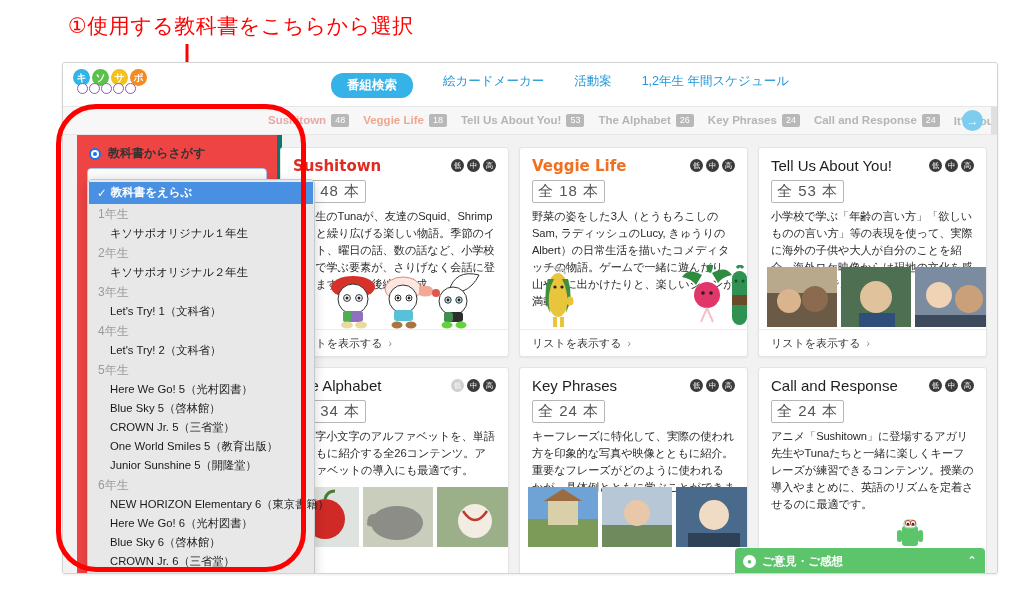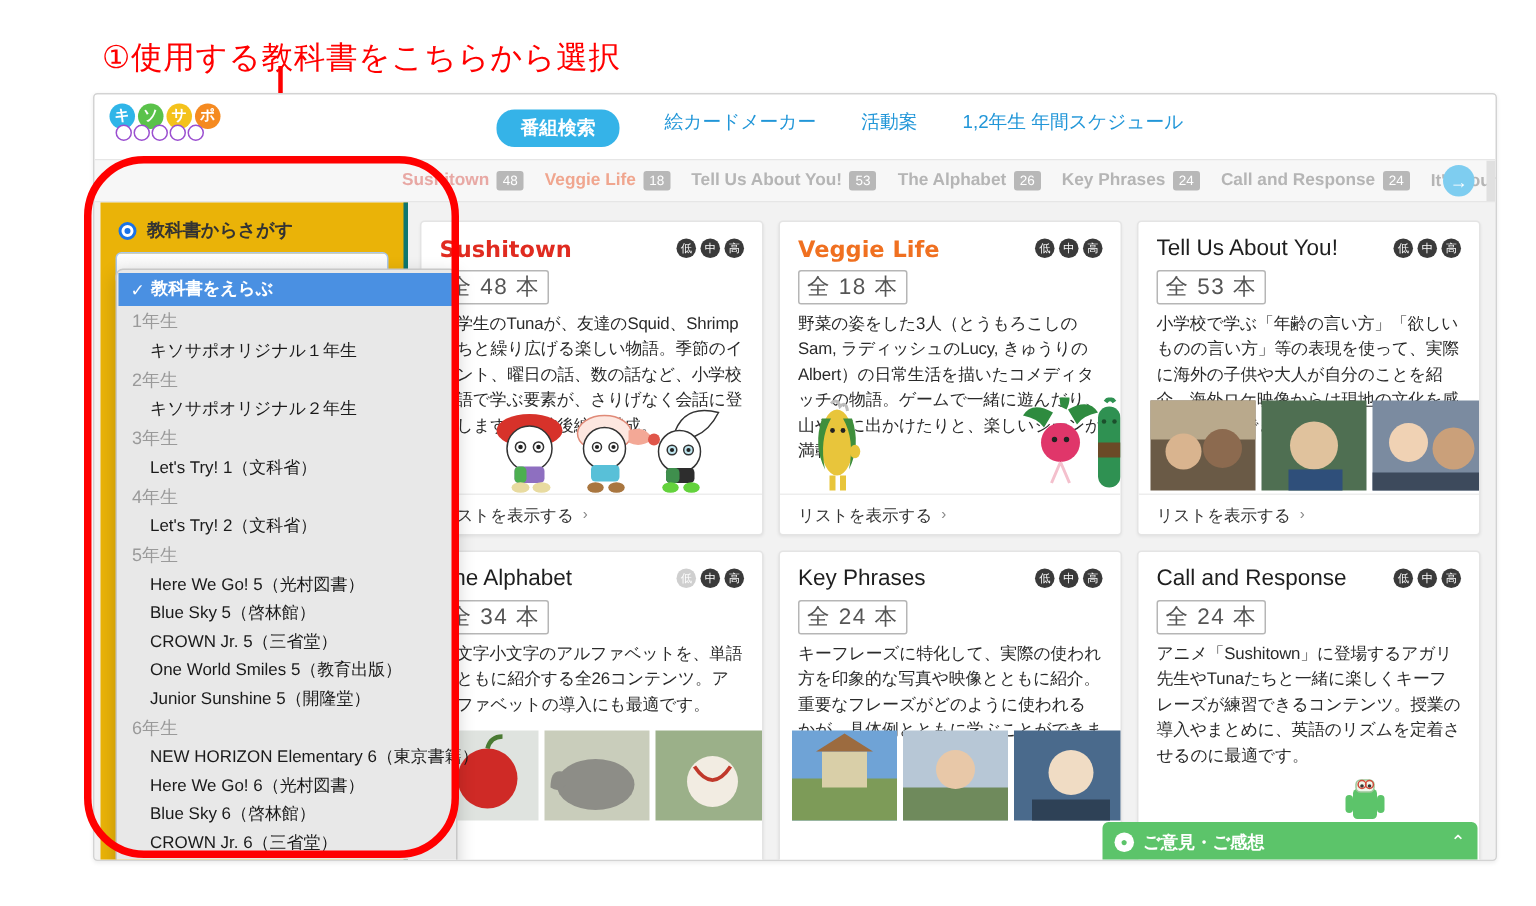--- a/index.html
+++ b/index.html
@@ -6,21 +6,21 @@
   html, body {
     width: 1024px; height: 604px;
     background: #ffffff;
     font-family: "Liberation Sans", "DejaVu Sans", sans-serif;
     overflow: hidden;
   }
 
   
   #annotation-text {
     position: absolute;
-    left: 68px; top: 24px;
+    left: 68px; top: 12px;
     font-size: 21px;
     color: #ff0000;
     font-weight: 500;
     letter-spacing: 0.5px;
     white-space: nowrap;
   }
   #annotation-arrow {
     position: absolute;
     left: 174px; top: 44px;
     width: 26px; height: 70px;
@@ -108,22 +108,22 @@
   #tabbar-scroll-edge {
     position:absolute; right:0; top:0; width:6px; height:100%;
     background:#e0e0e0;
   }
 
   
   #app-body { position:relative; height: 439px; background:#f2f2f2; }
 
   
   #sidebar {
-    position:absolute; left:4px; top:0; width: 205px; height:100%;
-    background:#eab308; border-right:3px solid #0f766e;
+    position:absolute; left:14px; top:0; width: 205px; height:100%;
+    background:#ef4444; border-right:5px solid #0f766e;
   }
   #search-by-textbook {
     display:flex; align-items:center; gap:7px;
     padding: 10px 12px 6px 12px;
   }
   #radio-dot {
     width:12px; height:12px; border-radius:50%;
     border:2px solid #1a73e8; background:#fff; position:relative; flex:none;
   }
   #radio-dot::after {

